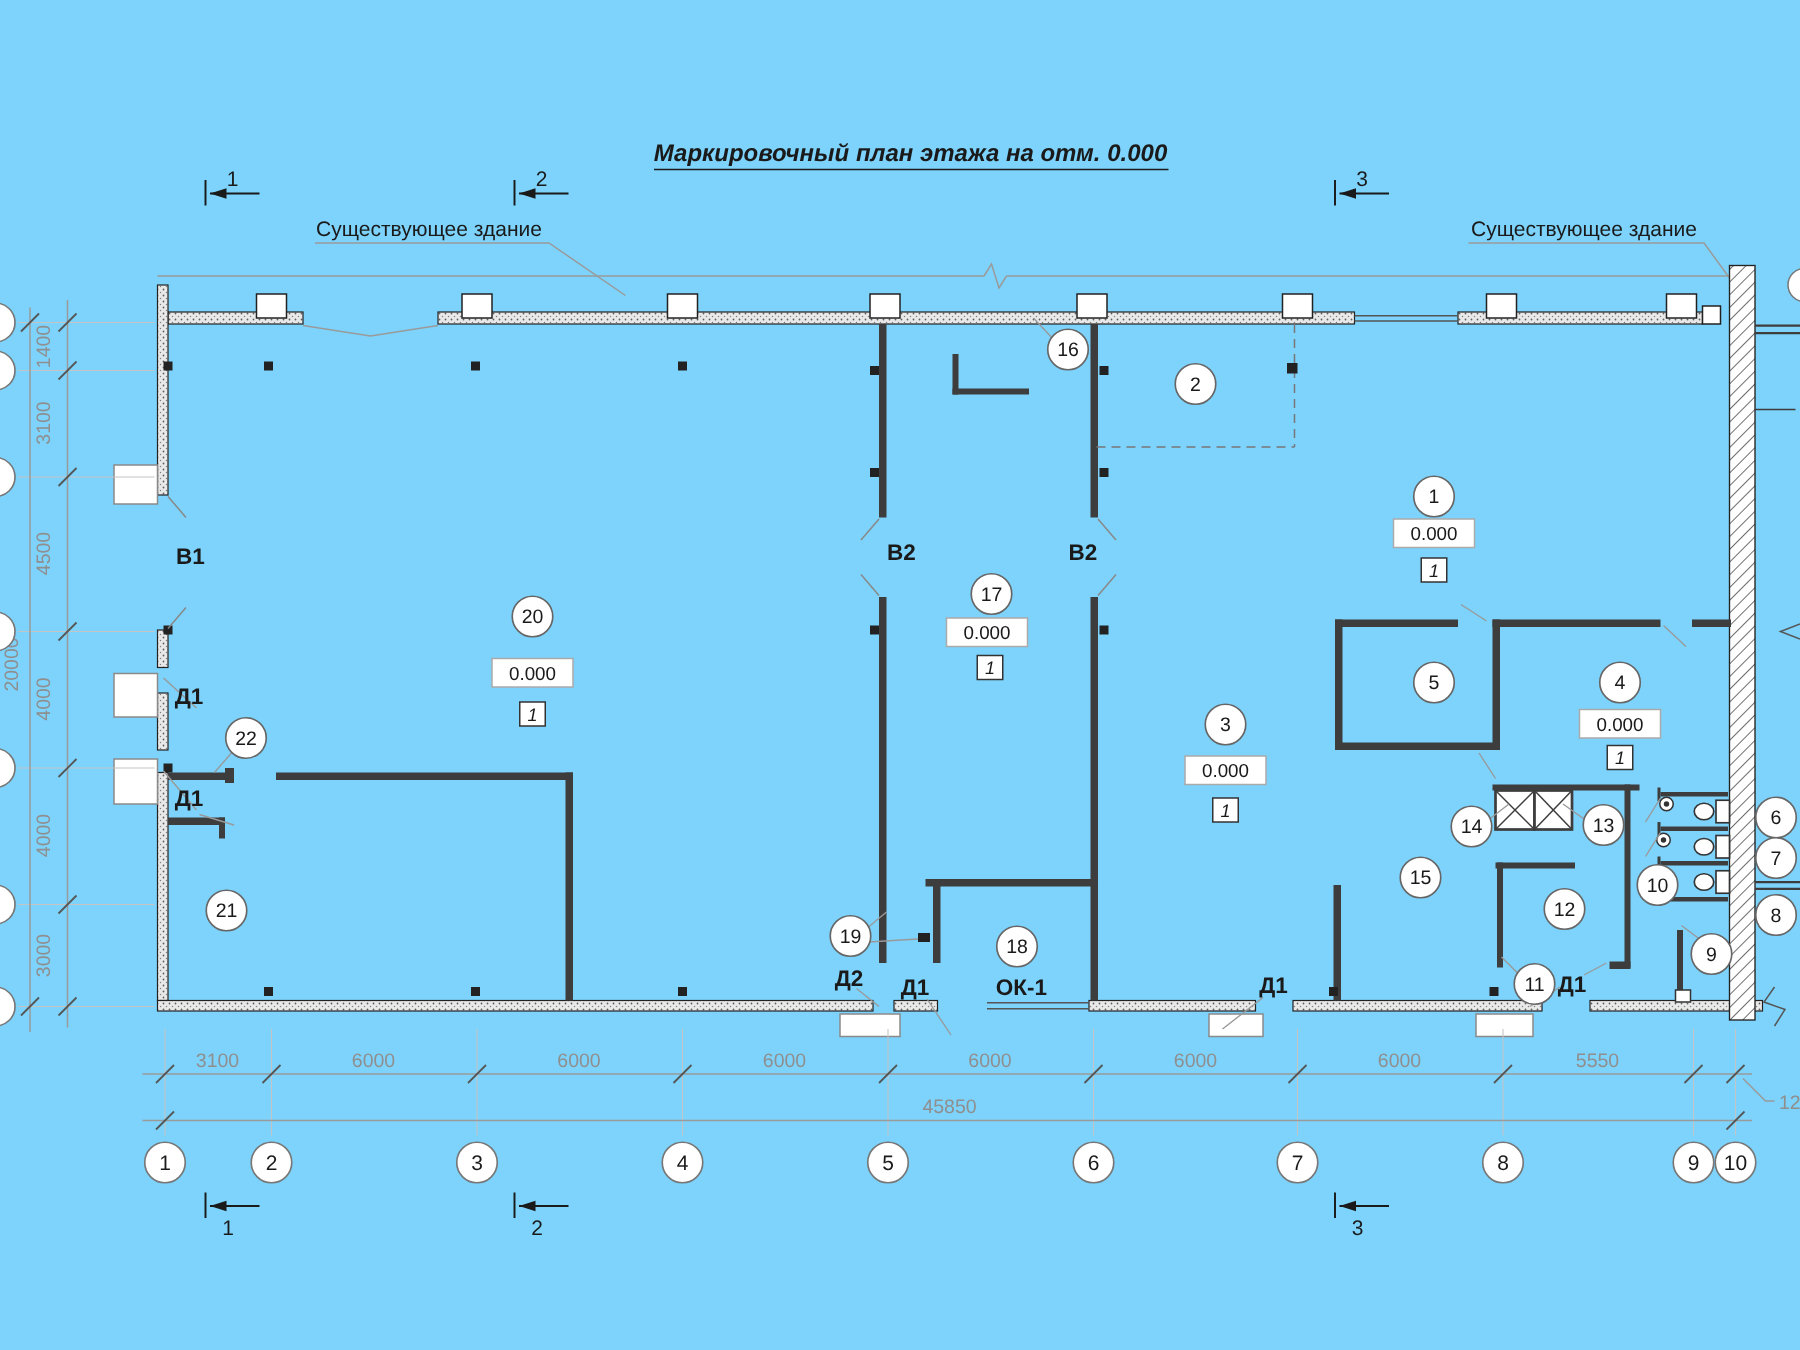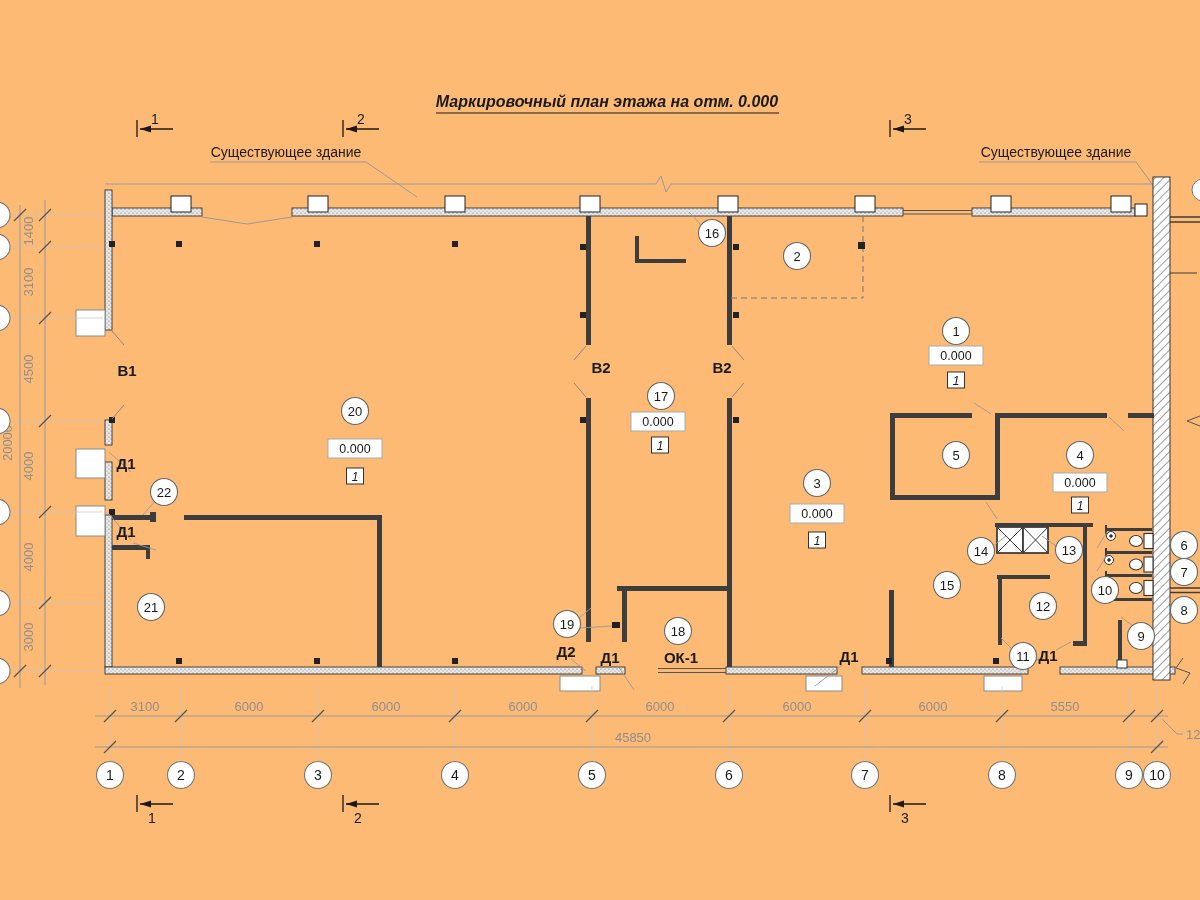--- a/index.html
+++ b/index.html
@@ -1,16 +1,16 @@
 <!DOCTYPE html>
 <html><head>
 <meta charset="utf-8">
 <style>
   html,body{margin:0;padding:0;background:#fff;}
-  #stage{position:relative;width:1200px;height:900px;background:#fdba74;overflow:hidden;}
+  #stage{position:relative;width:1200px;height:900px;background:#7dd3fc;overflow:hidden;}
   svg{display:block;}
   text{font-family:"Liberation Sans","DejaVu Sans",sans-serif;fill:#1a1a1a;}
   .dimtxt{fill:#8f8f8f;font-size:13px;}
   .bubtxt{font-size:13px;fill:#1a1a1a;}
   .gridtxt{font-size:14px;fill:#1a1a1a;}
   .lbl{font-size:15px;font-weight:600;}
   .elevtxt{font-size:12.5px;}
   .floortxt{font-size:12px;font-style:italic;}
   .sectxt{font-size:14px;}
 </style>

